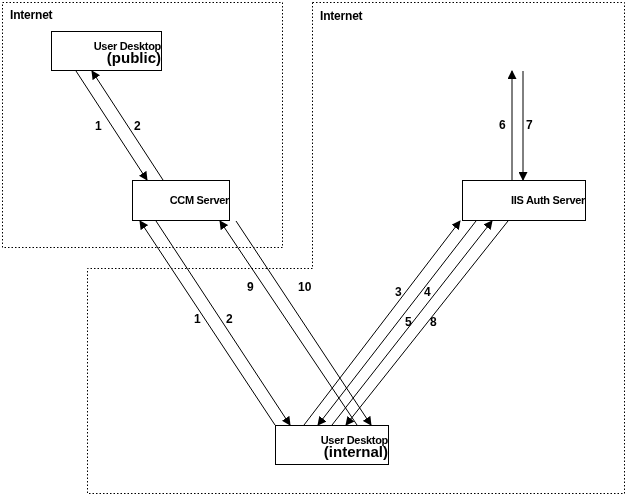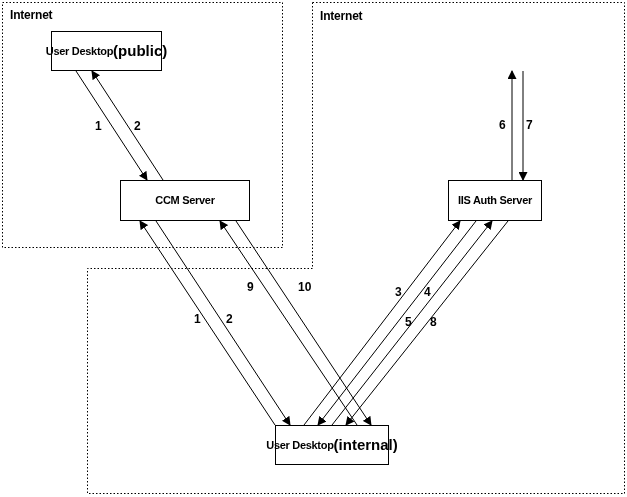--- a/index.html
+++ b/index.html
@@ -4,21 +4,21 @@
 <style>
   html,body{margin:0;padding:0;background:#ffffff;}
   .canvas{
     position:relative;width:627px;height:497px;background:#ffffff;
     font-family:Liberation Sans, sans-serif;color:#000;
     overflow:hidden;
   }
   .layer{position:absolute;left:0;top:0;width:627px;height:497px;}
   .node{
     position:absolute;border:1.5px solid #000;background:#fff;
-    display:flex;flex-direction:row;align-items:center;justify-content:center;
+    display:flex;flex-direction:column;align-items:flex-end;justify-content:center;
     text-align:center;box-sizing:border-box;
   }
   .node-title{font-size:11px;font-weight:bold;line-height:13px;white-space:nowrap;letter-spacing:-0.3px;}
   .node-subtitle{font-size:15px;font-weight:bold;line-height:10px;white-space:nowrap;}
   .zone-label{position:absolute;font-size:12px;font-weight:bold;letter-spacing:-0.2px;line-height:12px;}
   .step{position:absolute;font-size:12px;font-weight:bold;line-height:12px;}
 </style>
 </head>
 <body>
 
@@ -57,26 +57,26 @@
   </svg>
 
   <div class="zone-label" style="left:10px;top:9px">Internet</div>
   <div class="zone-label" style="left:320px;top:10px">Internet</div>
 
   <div class="node" style="left:51px;top:31px;width:111px;height:40px">
     <div class="node-title">User Desktop</div>
     <div class="node-subtitle">(public)</div>
   </div>
 
-  <div class="node" style="left:120px;top:180px;width:130px;height:41px">
+  <div class="node" style="left:132px;top:180px;width:98px;height:41px">
     <div class="node-title">CCM Server</div>
   </div>
 
 
-  <div class="node" style="left:448px;top:180px;width:94px;height:41px">
+  <div class="node" style="left:462px;top:180px;width:124px;height:41px">
     <div class="node-title">IIS Auth Server</div>
   </div>
 
   <div class="node" style="left:275px;top:425px;width:114px;height:40px">
     <div class="node-title">User Desktop</div>
     <div class="node-subtitle">(internal)</div>
   </div>
 
   <div class="step" style="left:95px;top:120px">1</div>
   <div class="step" style="left:134px;top:120px">2</div>

